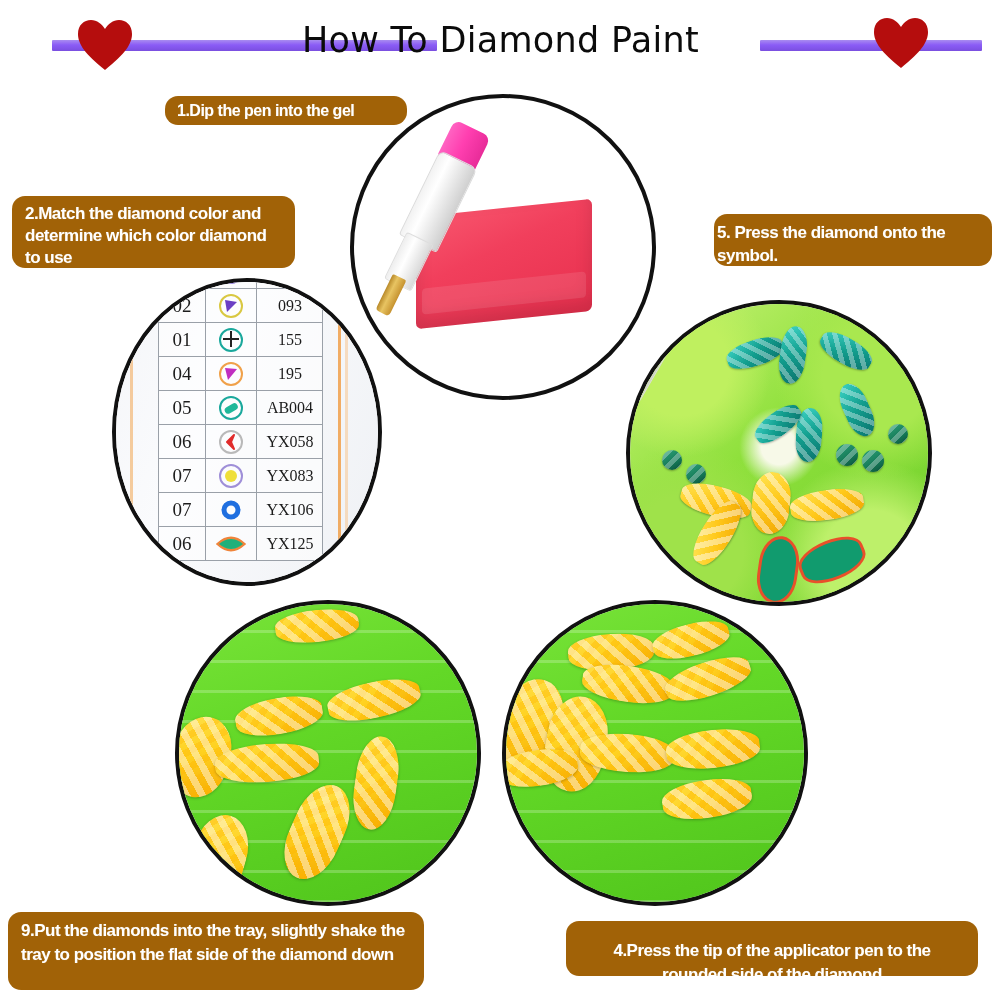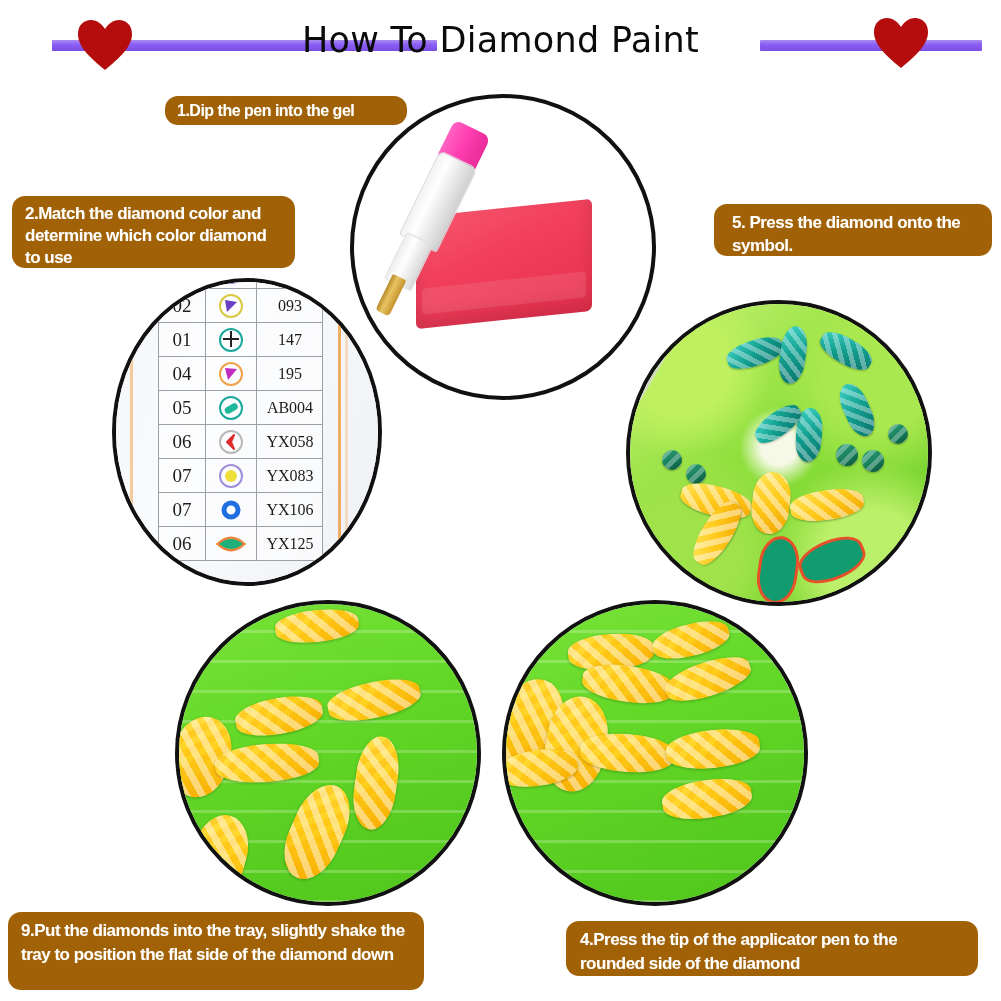--- a/index.html
+++ b/index.html
@@ -37,23 +37,23 @@
     border-radius:13px;
     color:#ffffff;
     font-family:"Liberation Sans", sans-serif;
     font-weight:bold;
     letter-spacing:-0.5px;
     box-sizing:border-box;
     text-shadow:0 0 1px rgba(255,255,255,.25);
   }
   #pill-1{left:165px;top:96px;width:242px;height:29px;padding:5px 12px;font-size:16px;line-height:19px;white-space:nowrap;}
   #pill-2{left:12px;top:196px;width:283px;height:72px;padding:7px 13px;font-size:17px;line-height:22px;}
-  #pill-5{left:714px;top:204px;width:278px;height:52px;padding:7px 18px;font-size:17px;line-height:23px;}
+  #pill-5{left:714px;top:214px;width:278px;height:52px;padding:7px 3px;font-size:17px;line-height:23px;}
   #pill-3{left:8px;top:912px;width:416px;height:78px;padding:7px 13px;font-size:17px;line-height:24px;}
-  #pill-4{left:566px;top:921px;width:412px;height:55px;padding:7px 14px;font-size:17px;line-height:24px;}
+  #pill-4{left:566px;top:921px;width:412px;height:55px;padding:18px 14px;font-size:17px;line-height:24px;text-align:center;}
 
   
   .photo{position:absolute;border:4px solid #111;overflow:hidden;background:#fff;}
   .photo.circ{border-radius:50%;}
   .photo.oval{border-radius:50%;}
 
   
   #circle-1{left:350px;top:94px;width:298px;height:298px;z-index:6;}
   .gelpad{position:absolute;left:62px;top:110px;width:176px;height:112px;
      background:linear-gradient(160deg,#f8566e 0%,#f13f5c 40%,#e8304e 100%);
@@ -188,21 +188,21 @@
                     <path d="M9 9 L21 11 L11 21 Z" fill="#6b3fc4"></path>
                   </svg></span></td>
               <td class="c-code">093</td>
             </tr>
             <tr>
               <td class="c-num">01</td>
               <td class="c-sym"><span class="symwrap"><svg width="30" height="30" viewBox="0 0 30 30">
                     <circle cx="15" cy="15" r="11" fill="none" stroke="#1aa89c" stroke-width="2"></circle>
                     <path d="M14 6 h2 v7 h7 v2 h-7 v7 h-2 v-7 h-7 v-2 h7 z" fill="#222222"></path>
                   </svg></span></td>
-              <td class="c-code">147</td>
+              <td class="c-code">155</td>
             </tr>
             <tr>
               <td class="c-num">04</td>
               <td class="c-sym"><span class="symwrap"><svg width="30" height="30" viewBox="0 0 30 30">
                     <circle cx="15" cy="15" r="11" fill="none" stroke="#f0a14a" stroke-width="2"></circle>
                     <path d="M9 9 L21 10 L12 21 Z" fill="#c02ec0"></path>
                   </svg></span></td>
               <td class="c-code">195</td>
             </tr>
             <tr>

